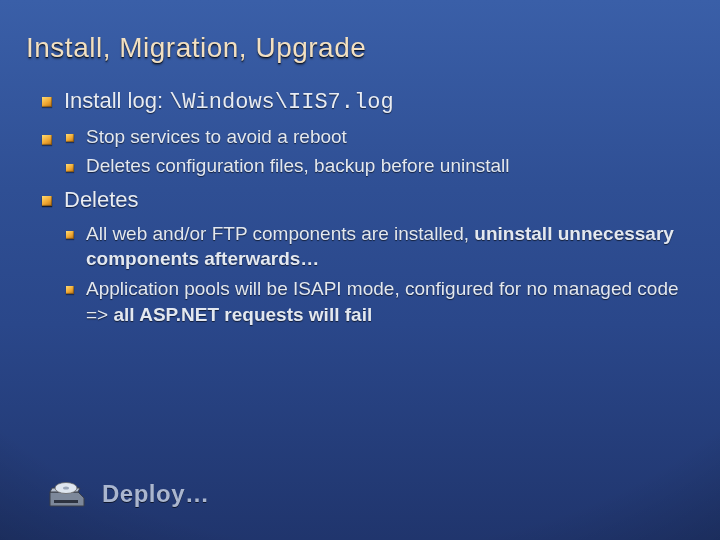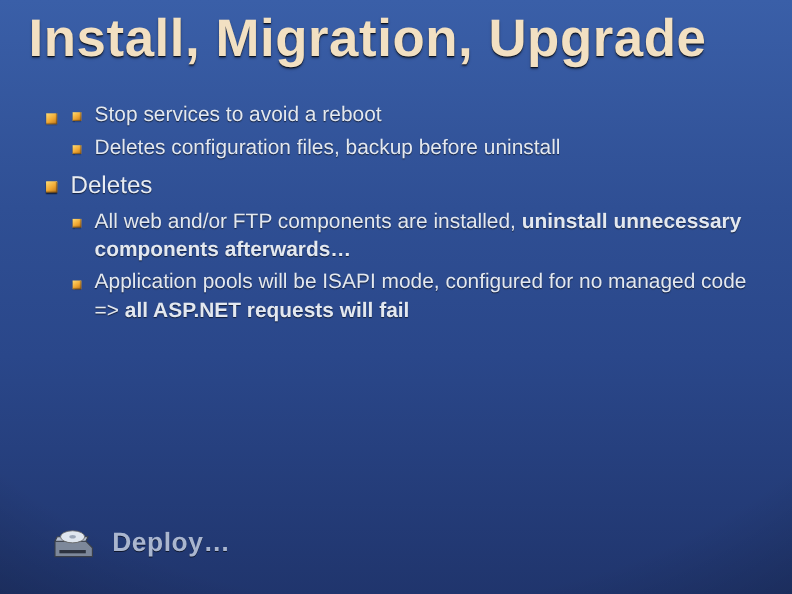--- a/index.html
+++ b/index.html
@@ -1,21 +1,21 @@
 <!DOCTYPE html>
 <html><head>
 <meta charset="utf-8">
 <style>
   html,body{margin:0;padding:0;width:720px;height:540px;overflow:hidden;font-family:Arial,Helvetica,sans-serif}
   .slide{position:relative;width:720px;height:540px;
     background:
       radial-gradient(ellipse 900px 700px at 50% 30%, rgba(255,255,255,0) 55%, rgba(0,0,0,.55) 100%),
       linear-gradient(180deg, #3a5fa8 0%, #2f4f94 35%, #2a478a 60%, #20356d 100%);
     color:#e6e9ee}
-  .title{position:absolute;left:26px;top:8px;font-size:48px;font-weight:700;
+  .title{position:absolute;left:26px;top:32px;font-size:28px;font-weight:400;
     color:#f2e0c2;letter-spacing:.5px;
     text-shadow:0 1px 0 rgba(0,0,0,.6),0 2px 2px rgba(0,0,0,.5)}
   ul{list-style:none;margin:0;padding:0}
   .lvl1{position:absolute;left:40px;top:86px;right:30px}
   .lvl1>li{position:relative;padding-left:24px;font-size:22px;line-height:1.35;margin-bottom:6px;
     color:#e8ecf3;text-shadow:0 1px 1px rgba(0,0,0,.6)}
   .lvl2{margin-top:6px;margin-bottom:4px}
   .lvl2>li{position:relative;padding-left:22px;font-size:19px;line-height:1.35;margin-bottom:4px;
     color:#e3e8f0;text-shadow:0 1px 1px rgba(0,0,0,.6)}
   .bullet{position:absolute;left:2px;top:.52em;width:10px;height:10px;
@@ -29,20 +29,24 @@
   .cd-icon{width:40px;height:32px;position:relative}
 </style>
 </head>
 <body>
 
 <div class="slide">
   <div class="title">Install, Migration, Upgrade</div>
 
   <ul class="lvl1">
 
+    <li>
+      <span class="bullet"></span>
+      <span>Install log: </span><span class="mono">\Windows\IIS7.log</span>
+    </li>
 
     <li>
       <span class="bullet"></span>
       <ul class="lvl2">
         <li>
           <span class="bullet"></span>
           <span>Stop services to avoid a reboot</span>
         </li>
         <li>
           <span class="bullet"></span>

